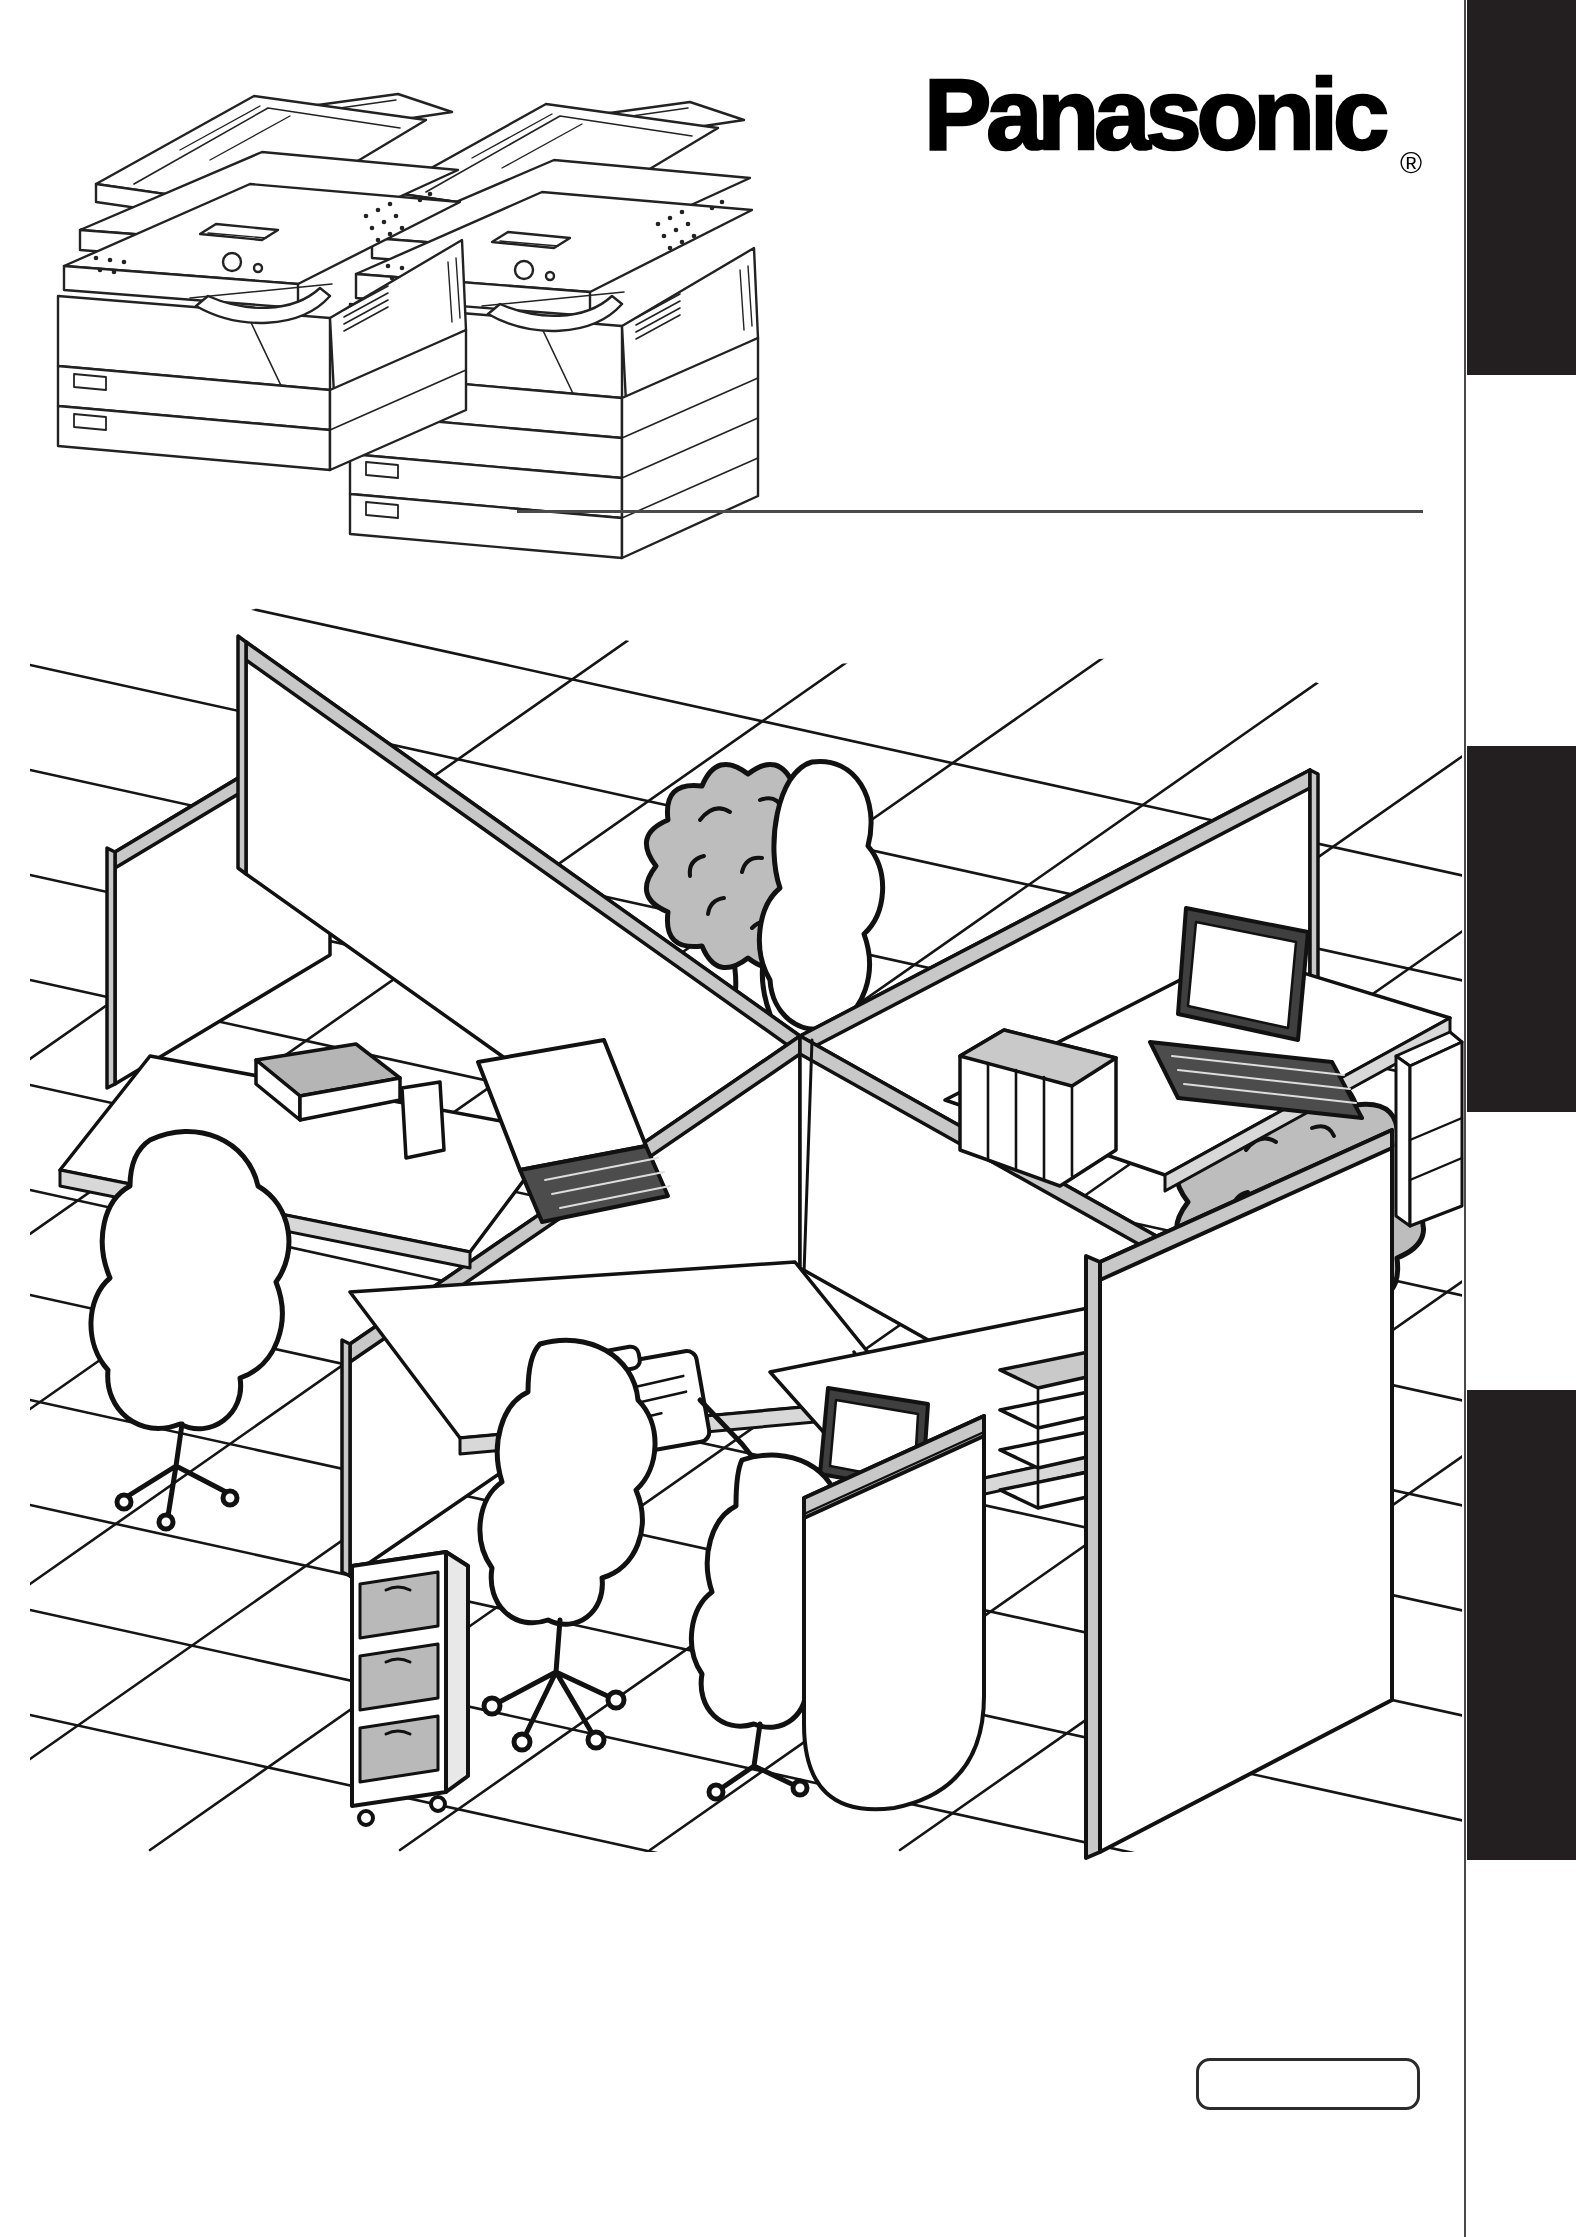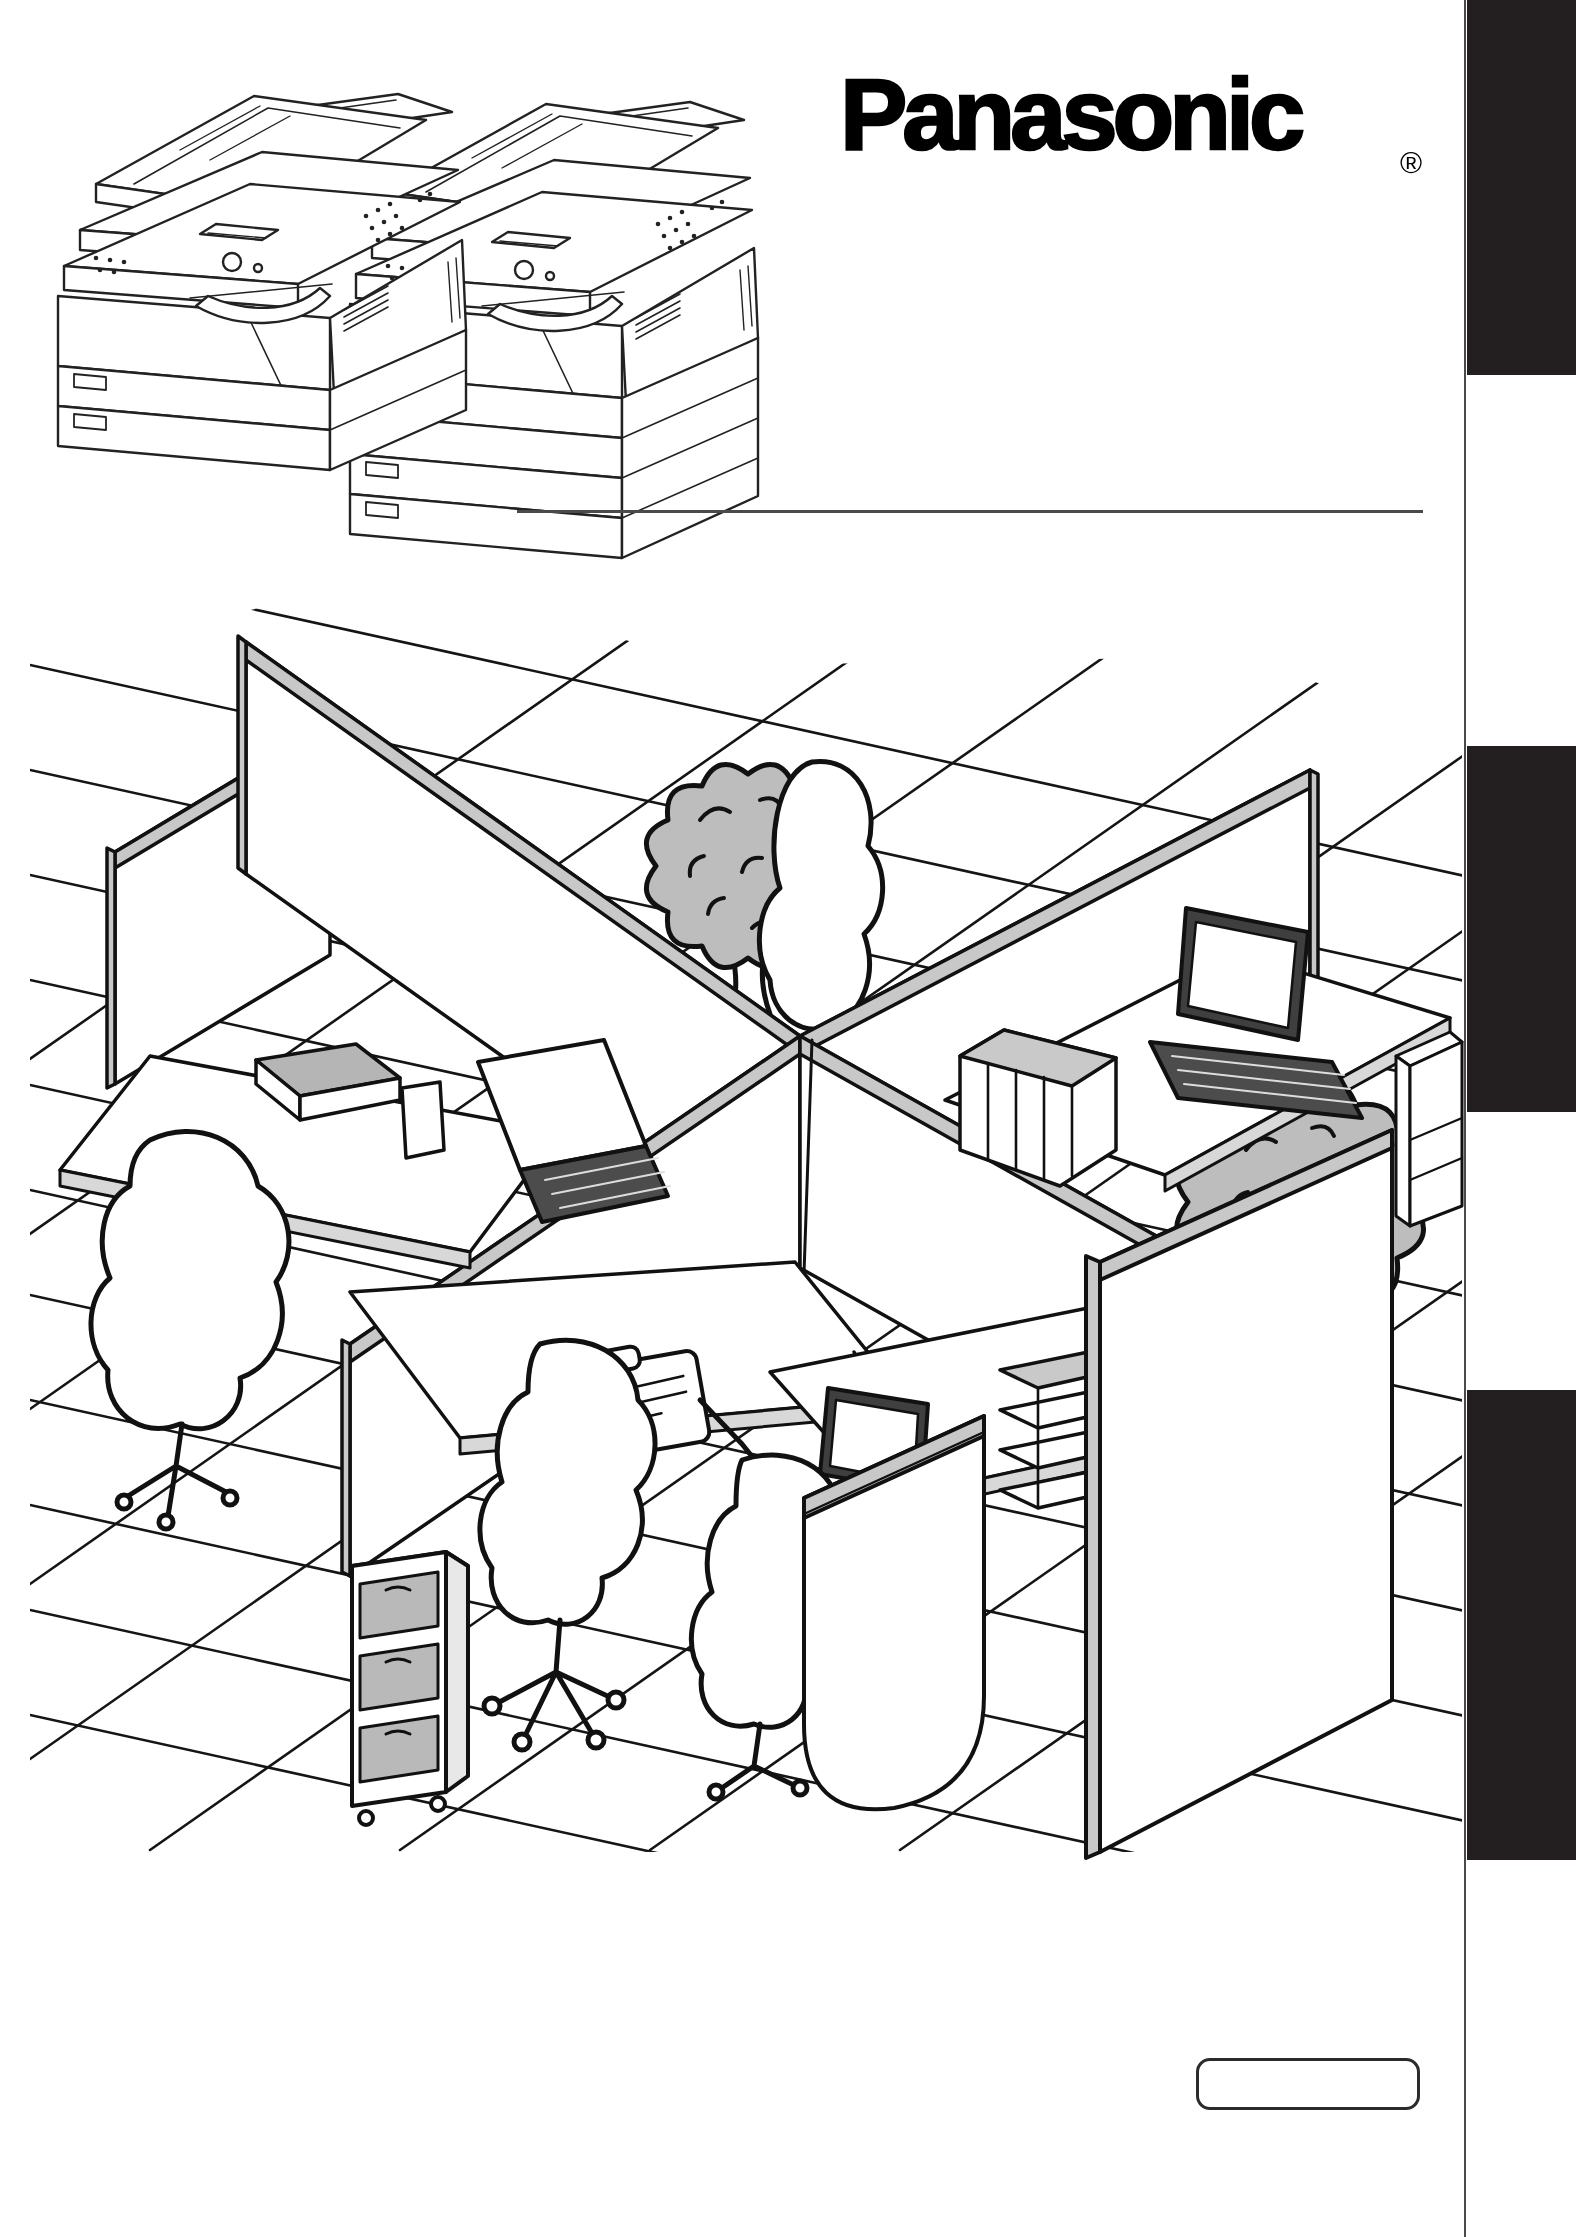--- a/index.html
+++ b/index.html
@@ -2,21 +2,21 @@
 <html><head>
 <meta charset="utf-8">
 <style>
   html,body{margin:0;padding:0;background:#888;}
   .page{
     position:relative;width:1576px;height:2237px;background:#ffffff;
     overflow:hidden;font-family:"Liberation Sans", sans-serif;
   }
   
   .logo{
-    position:absolute;left:840px;top:64px;
+    position:absolute;left:924px;top:64px;
     font-family:"Liberation Sans", sans-serif;
     font-weight:bold;font-size:101px;line-height:1.0;
     letter-spacing:-5px;color:#000;
     -webkit-text-stroke:2.5px #000;
     white-space:nowrap;
   }
   .regmark{
     position:absolute;left:1400px;top:146px;
     font-size:30px;font-weight:normal;color:#000;
   }

